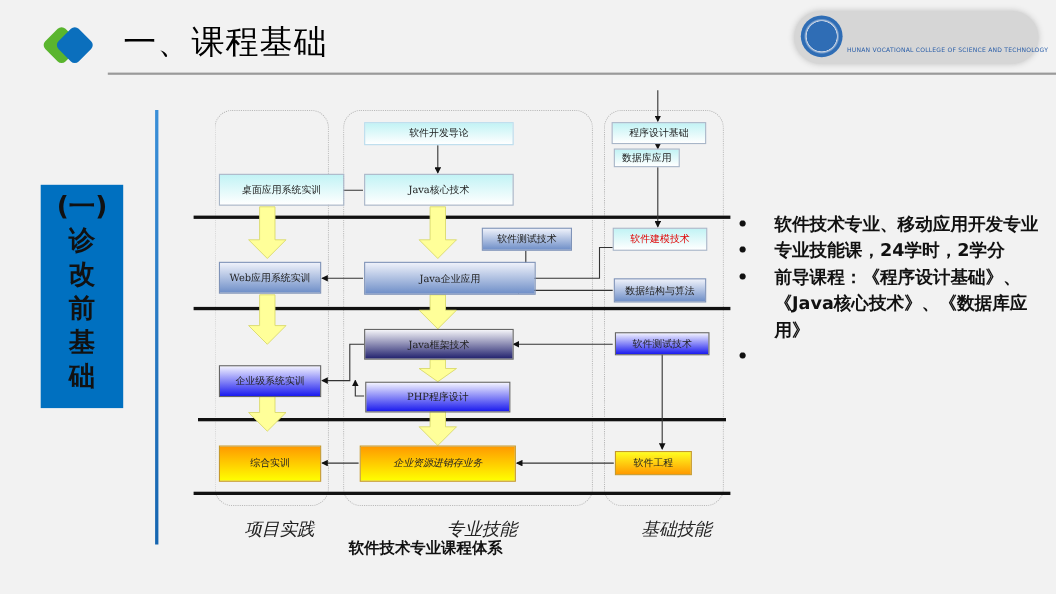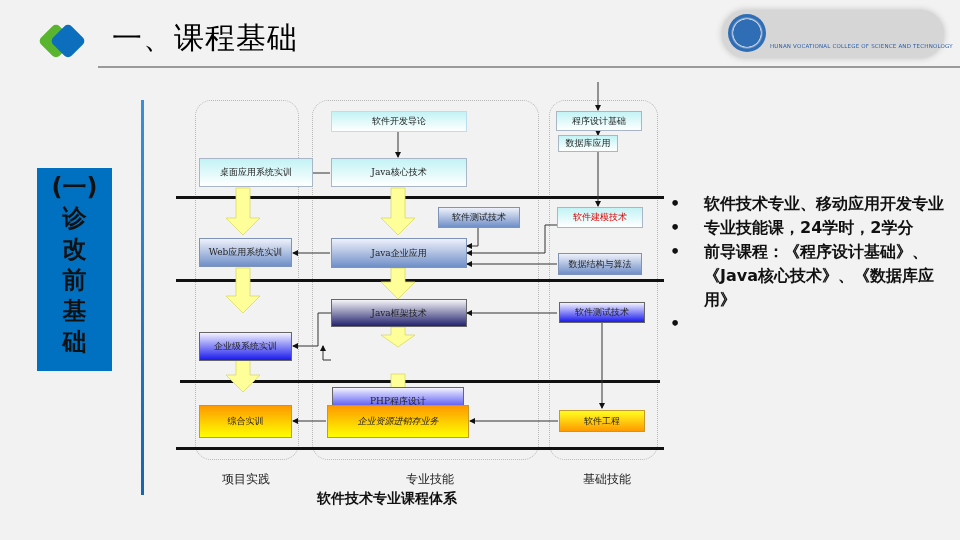--- a/index.html
+++ b/index.html
@@ -16,21 +16,21 @@
   .lane{border:1px dotted #b8b8b8;border-radius:16px;}
   .hline{height:3px;background:#111;}
   .box{display:flex;align-items:center;justify-content:center;font-family:"DejaVu Serif",serif;font-size:9px;color:#222;border:1px solid #a8b6c8;box-sizing:border-box;}
   .cyan{background:linear-gradient(#c2f3f5,#ffffff);}
   .bluegrey{background:linear-gradient(#eef1fa,#6f8fc8);border-color:#7f93b8;}
   .navy{background:linear-gradient(#f4f4f8,#22226e);border-color:#666;}
   .blue{background:linear-gradient(#f2f2ff,#1a1aee);border-color:#666;}
   .orange{background:linear-gradient(#ff9a00,#ffff00);border-color:#c69a2a;}
   .orange2{background:linear-gradient(#ffff20,#ff9a00);border-color:#c69a2a;}
   .red{color:#e00000;}
-  .lbl{font-family:"DejaVu Serif",serif;font-size:12px;color:#222;}
+  .lbl{font-family:"DejaVu Serif",serif;font-size:16px;color:#222;font-style:italic;}
   .caption{left:317px;top:490px;font-size:14px;font-weight:bold;color:#111;}
   .bullets{left:670px;top:192px;width:285px;font-size:16px;font-weight:bold;color:#111;line-height:24px;}
   .bullets .item{position:relative;padding-left:34px;}
   .bullets .dot{position:absolute;left:0;top:0;}
 </style>
 </head>
 <body>
 
 <div class="abs" style="left:37px;top:22px;width:50px;height:44px;">
   <svg width="50" height="44" viewBox="0 0 50 44">
@@ -97,36 +97,36 @@
       <line x1="598" y1="82" x2="598" y2="110"></line>
       <line x1="598" y1="131" x2="598" y2="135"></line>
       <line x1="598" y1="152" x2="598" y2="206"></line>
       <line x1="602" y1="322" x2="602" y2="408"></line>
     </g>
   </svg>
 
   <div class="abs box cyan" style="left:331px;top:111px;width:136px;height:21px;border-color:#bde;">软件开发导论</div>
   <div class="abs box cyan" style="left:331px;top:158px;width:136px;height:29px;">Java核心技术</div>
   <div class="abs box bluegrey" style="left:438px;top:207px;width:82px;height:21px;">软件测试技术</div>
-  <div class="abs box bluegrey" style="left:331px;top:238px;width:136px;height:30px;">Java企业应用</div>
+  <div class="abs box bluegrey" style="left:331px;top:238px;width:156px;height:30px;">Java企业应用</div>
   <div class="abs box navy" style="left:331px;top:299px;width:136px;height:28px;">Java框架技术</div>
-  <div class="abs box blue" style="left:332px;top:347px;width:132px;height:28px;margin-top:40px;">PHP程序设计</div>
+  <div class="abs box blue" style="left:332px;top:347px;width:132px;height:28px;">PHP程序设计</div>
   <div class="abs box orange" style="left:327px;top:405px;width:142px;height:33px;font-style:italic;">企业资源进销存业务</div>
 
   <div class="abs box cyan" style="left:199px;top:158px;width:114px;height:29px;">桌面应用系统实训</div>
   <div class="abs box bluegrey" style="left:199px;top:238px;width:93px;height:29px;">Web应用系统实训</div>
   <div class="abs box blue" style="left:199px;top:332px;width:93px;height:29px;">企业级系统实训</div>
   <div class="abs box orange" style="left:199px;top:405px;width:93px;height:33px;">综合实训</div>
 
   <div class="abs box cyan" style="left:556px;top:111px;width:86px;height:20px;">程序设计基础</div>
   <div class="abs box cyan" style="left:558px;top:135px;width:60px;height:17px;">数据库应用</div>
   <div class="abs box cyan red" style="left:557px;top:207px;width:86px;height:21px;">软件建模技术</div>
   <div class="abs box bluegrey" style="left:558px;top:253px;width:84px;height:22px;">数据结构与算法</div>
   <div class="abs box blue" style="left:559px;top:302px;width:86px;height:21px;">软件测试技术</div>
-  <div class="abs box orange2" style="left:559px;top:410px;width:86px;height:22px;">软件工程</div>
+  <div class="abs box orange2" style="left:559px;top:410px;width:70px;height:22px;">软件工程</div>
 
   <div class="abs lbl" style="left:222px;top:471px;">项目实践</div>
   <div class="abs lbl" style="left:406px;top:471px;">专业技能</div>
   <div class="abs lbl" style="left:583px;top:471px;text-align:right;">基础技能</div>
 
   <div class="abs caption">软件技术专业课程体系</div>
 </div>
 
 <div class="abs bullets">
   <div class="item"><span class="dot">•</span><span>软件技术专业、移动应用开发专业</span></div>

